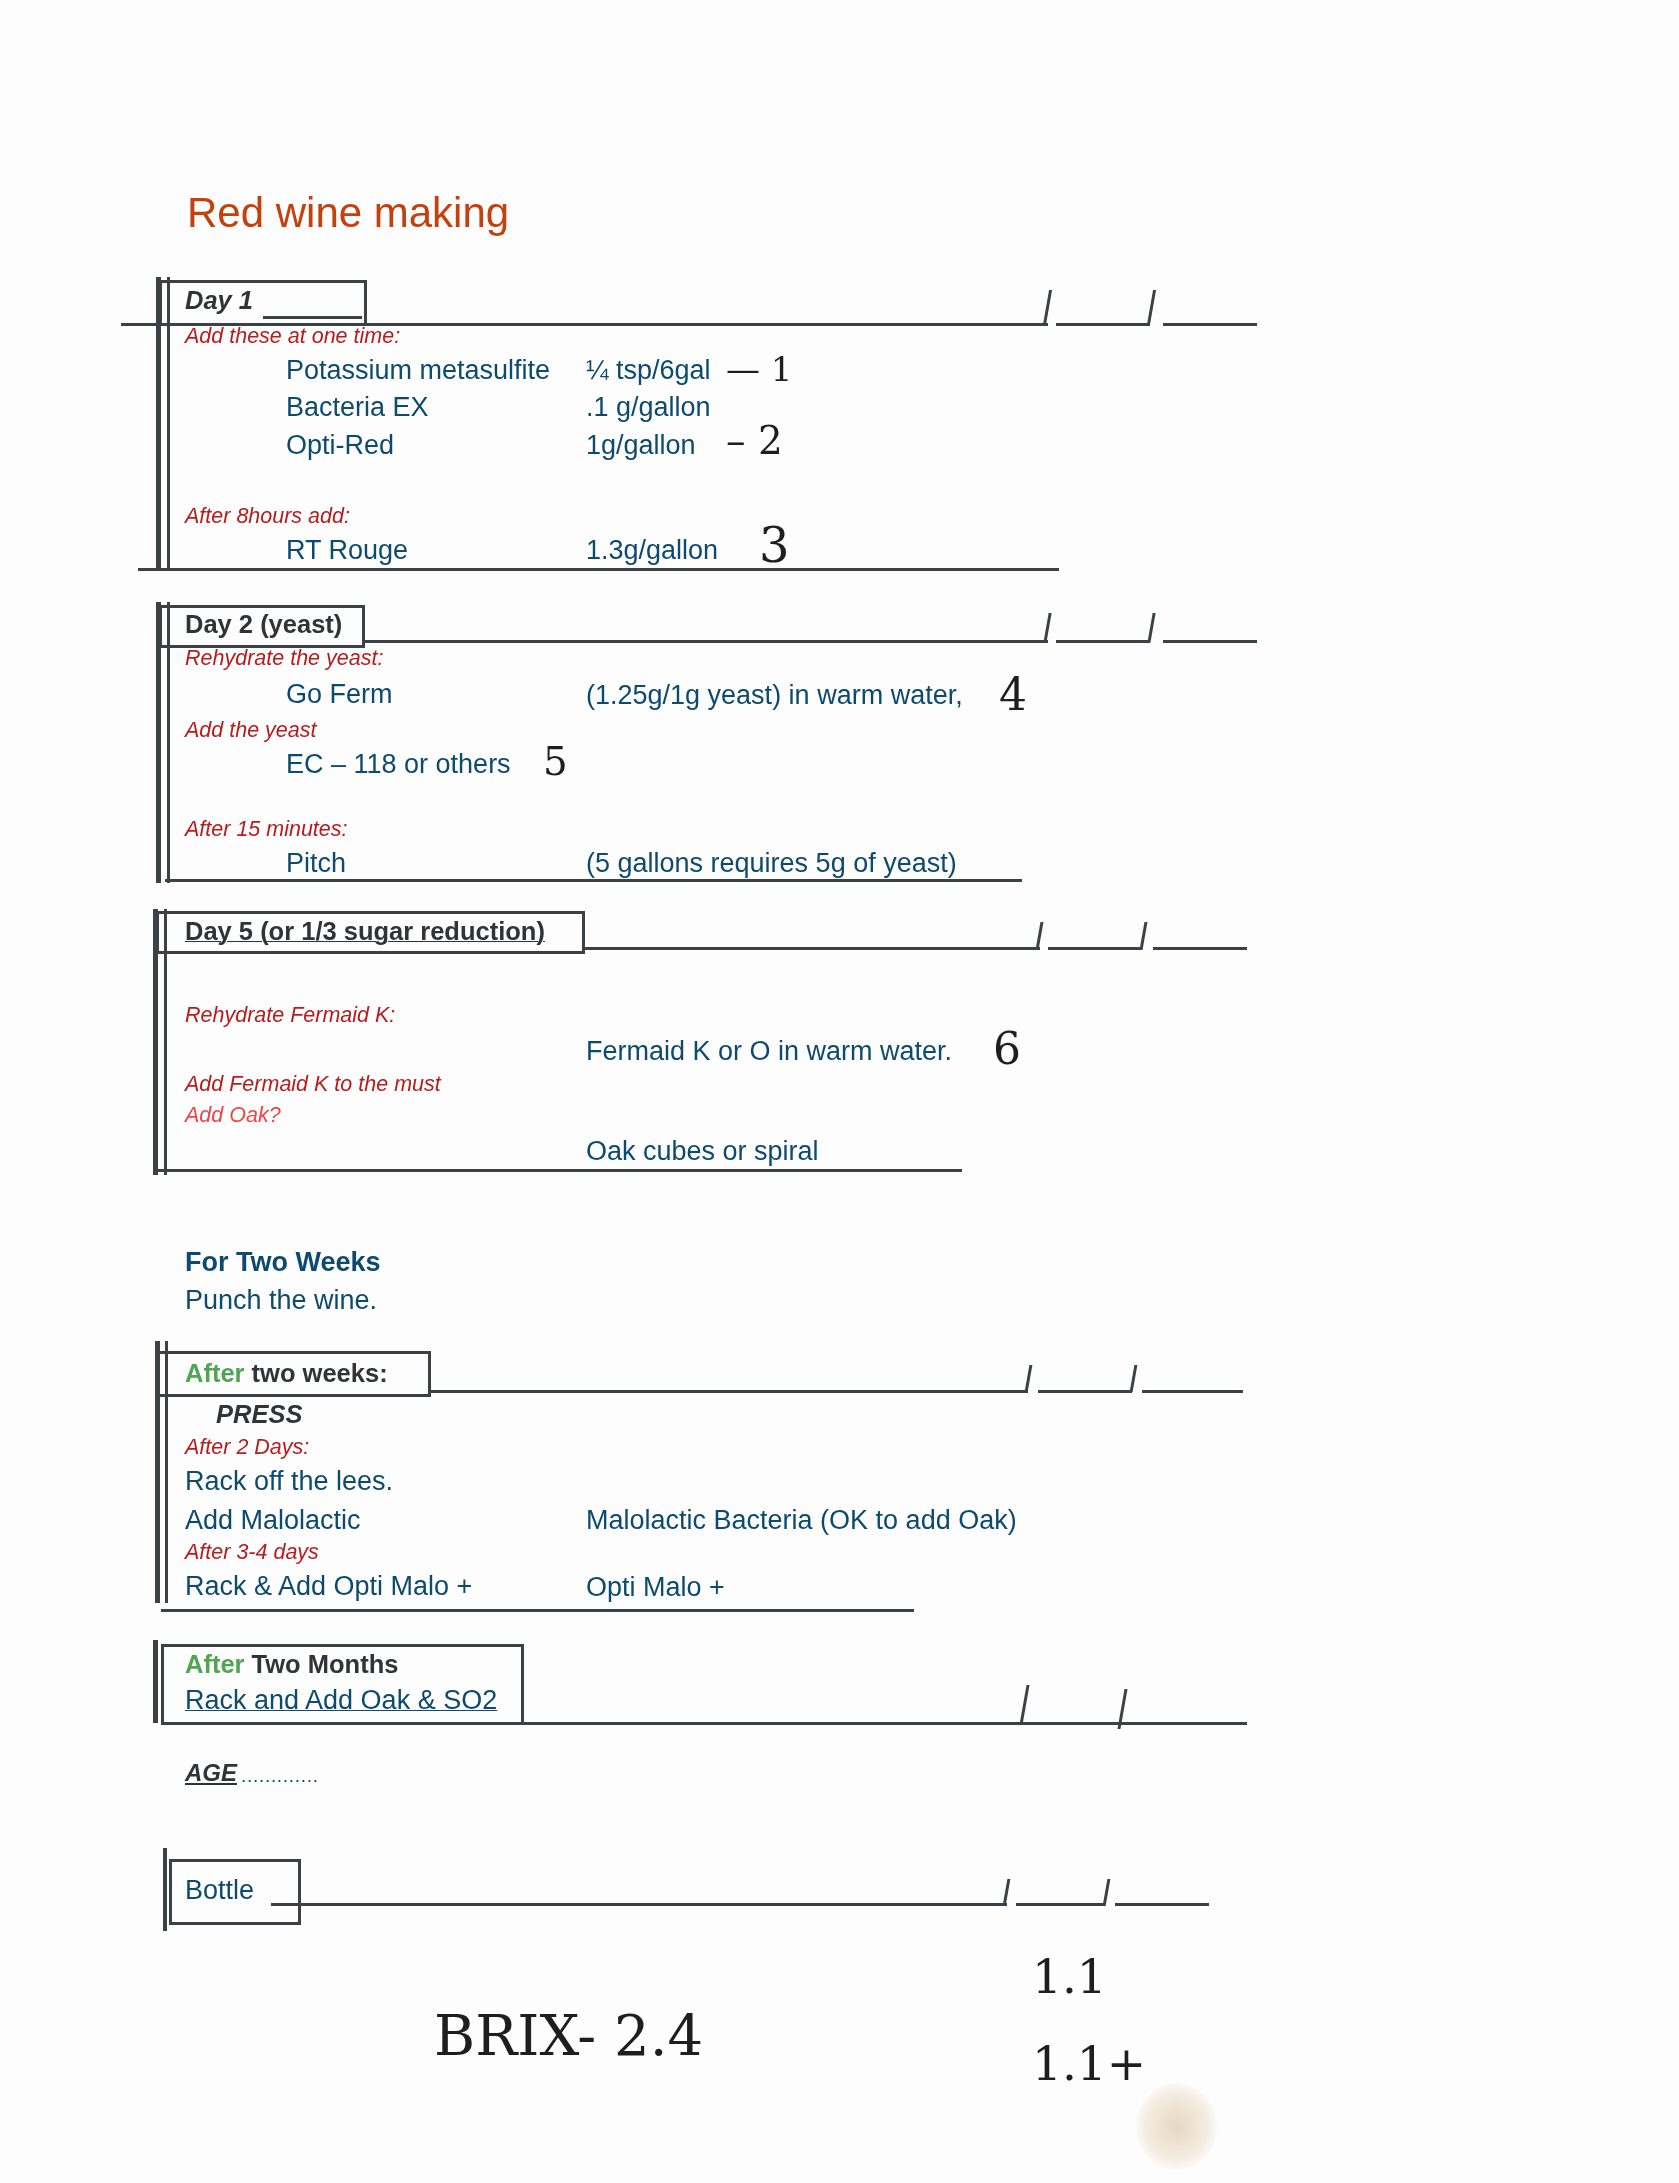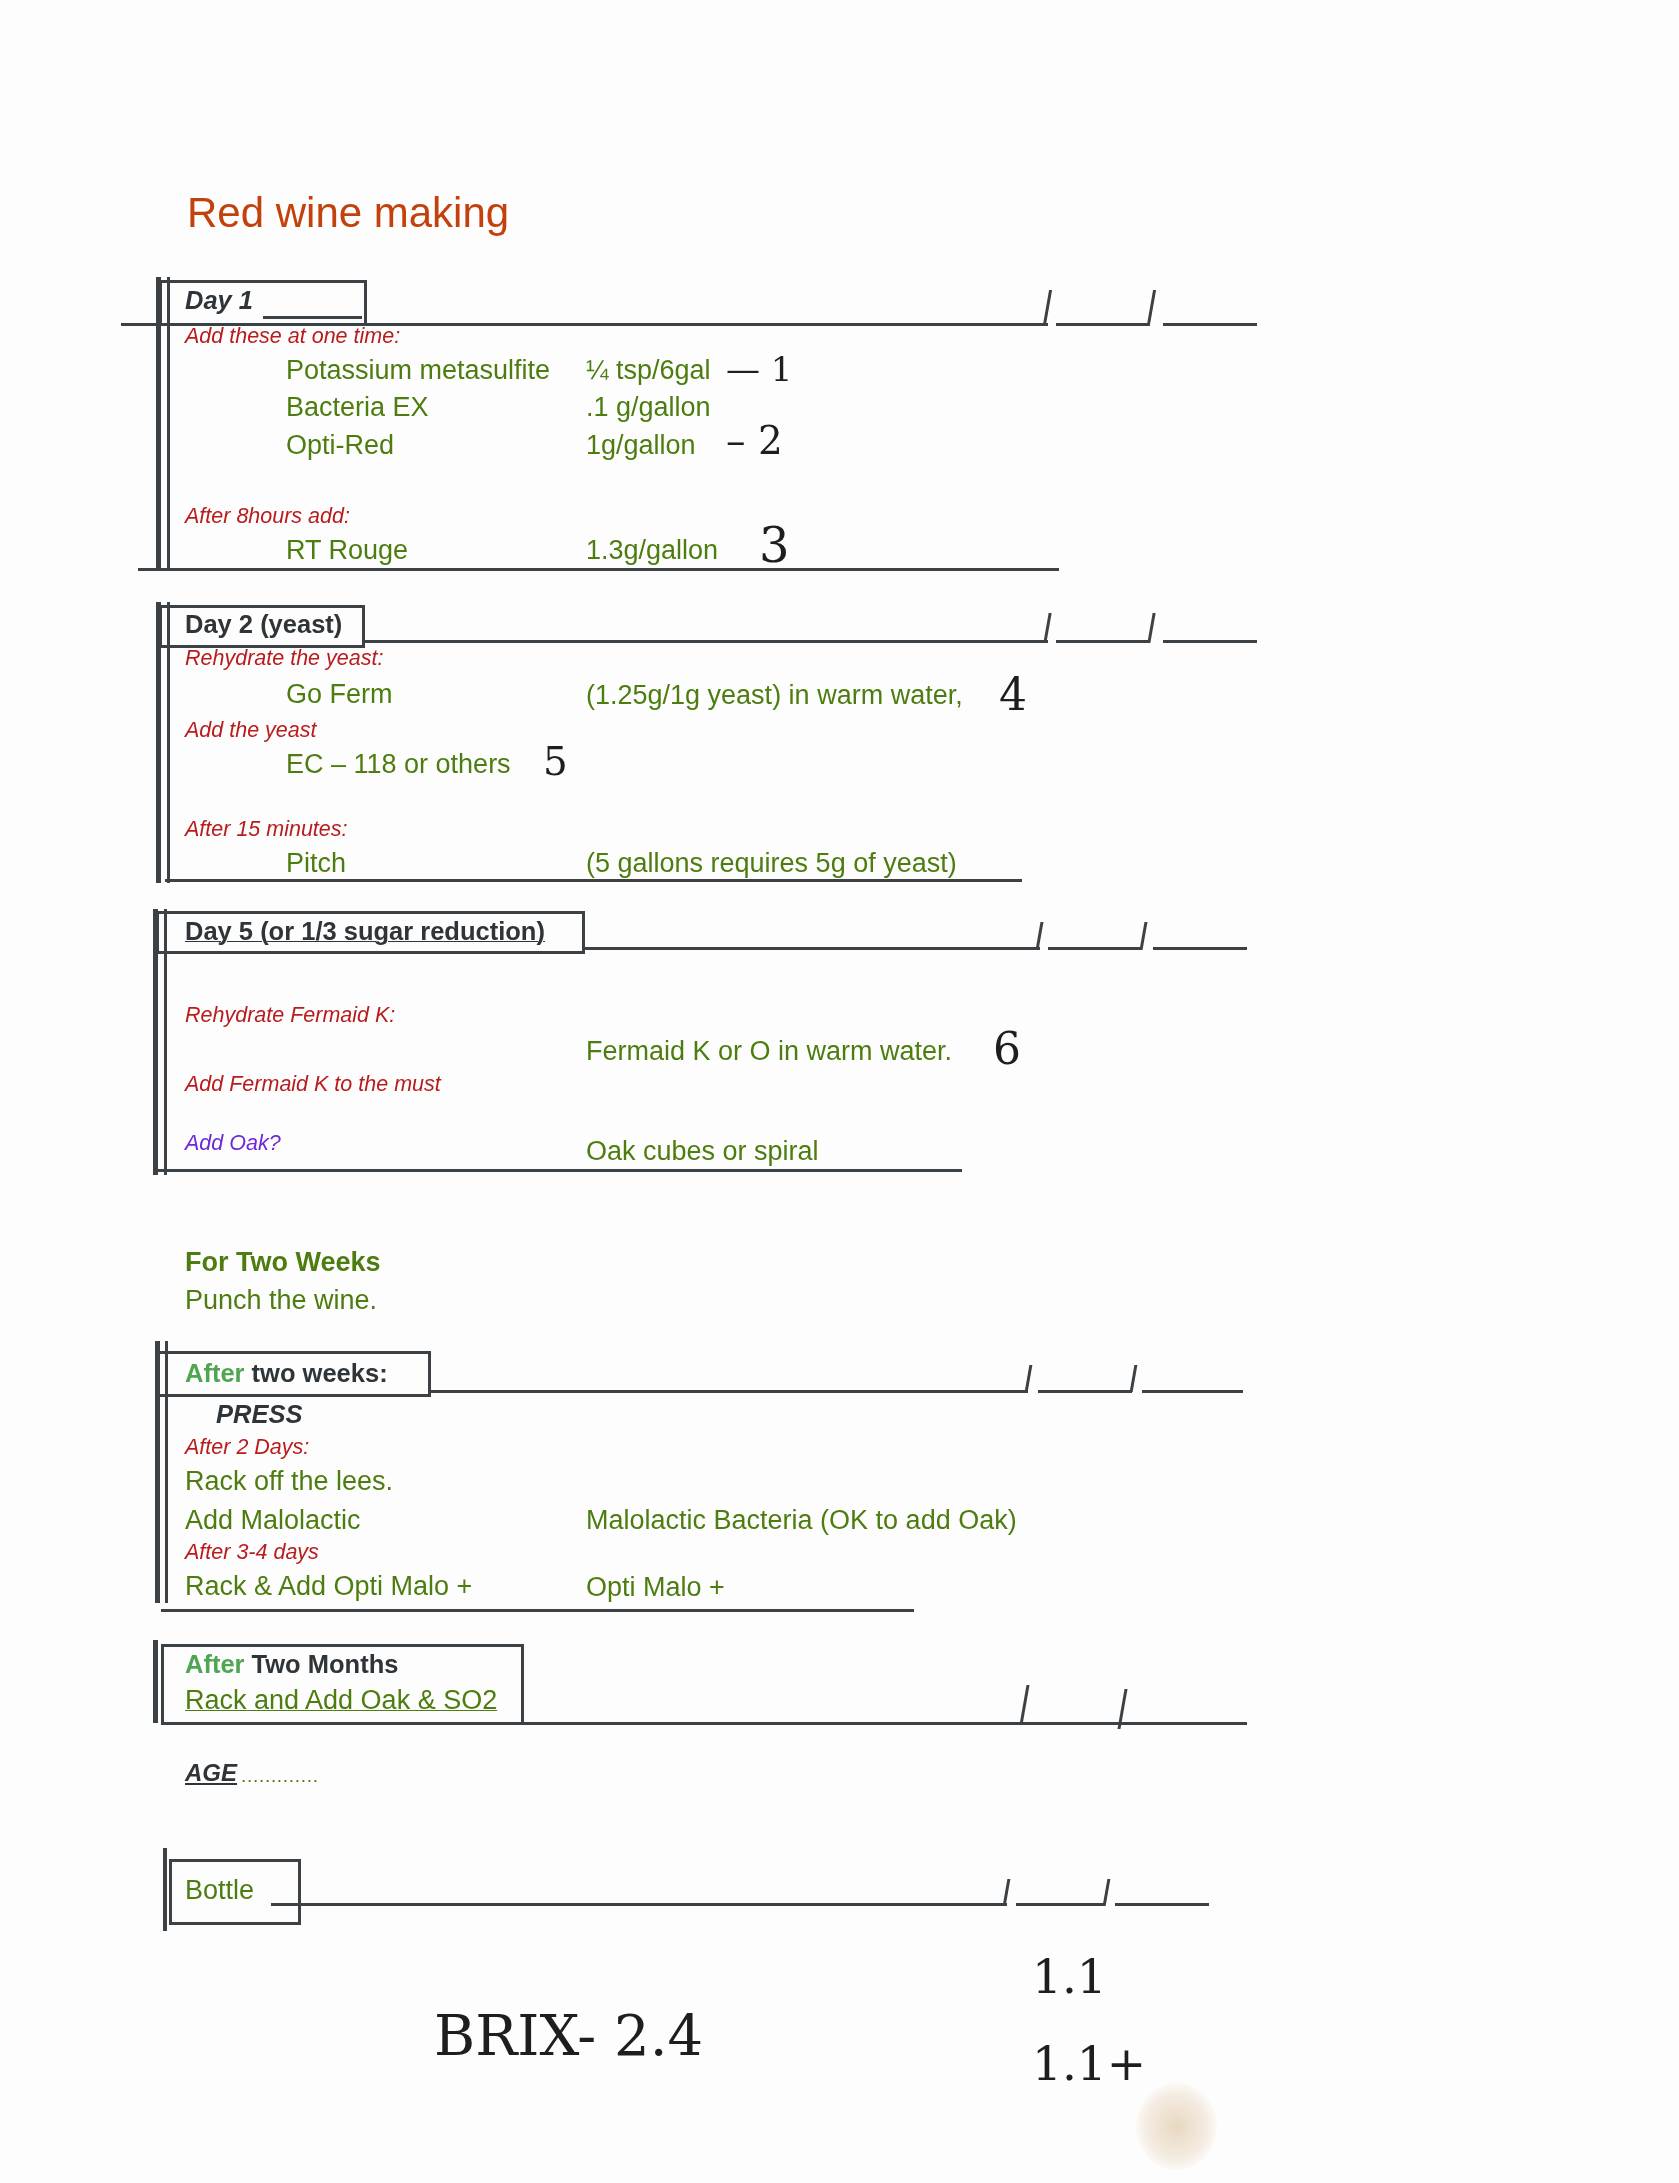--- a/index.html
+++ b/index.html
@@ -4,23 +4,23 @@
   <style>
     html, body { margin: 0; padding: 0; }
     body {
       width: 1680px; height: 2183px; position: relative; overflow: hidden;
       background: #fdfdfd;
       font-family: "Liberation Sans", "DejaVu Sans", sans-serif;
       color: #3b3f44;
     }
     .abs { position: absolute; }
     .title { left: 187px; top: 189px; font-size: 42px; color: #c2410c; letter-spacing: 0px; }
-    .txt { font-size: 27px; color: #4d7c0f; white-space: nowrap; }
+    .txt { font-size: 27px; color: #0c4a6e; white-space: nowrap; }
     .red { font-size: 21.5px; color: #b91c1c; font-style: italic; white-space: nowrap; }
-    .it-dark { font-size: 21.5px; color: #6d28d9; font-style: italic; white-space: nowrap; margin-top: 28px; }
+    .it-dark { font-size: 21.5px; color: #ef4444; font-style: italic; white-space: nowrap; }
     .green { color: #4fa552; }
     .bold { font-weight: bold; }
     .hline { background: #3c4146; height: 2.7px; }
     .vline { background: #3c4146; width: 2.7px; }
     .hbox { border: 3.4px solid #3c4146; box-sizing: border-box; background: transparent; }
     .heading { font-size: 25.5px; font-weight: bold; color: #2f3438; white-space: nowrap; }
     .slash { width: 2.7px; background: #3c4146; transform: skewX(-10deg); }
     .hand { font-family: "DejaVu Serif", serif; color: #1e1e1e; font-weight: normal; white-space: nowrap; }
     .stain { border-radius: 50%; background: radial-gradient(ellipse at center, rgba(205,170,120,0.45) 0%, rgba(220,190,150,0.25) 55%, rgba(255,255,255,0) 75%); }
   </style>

